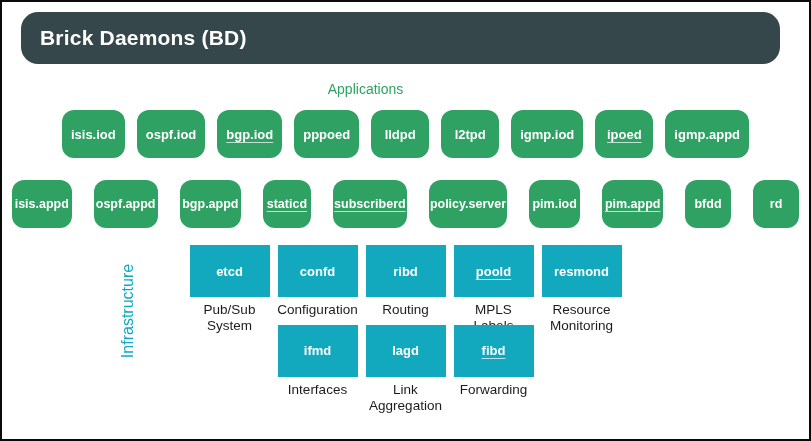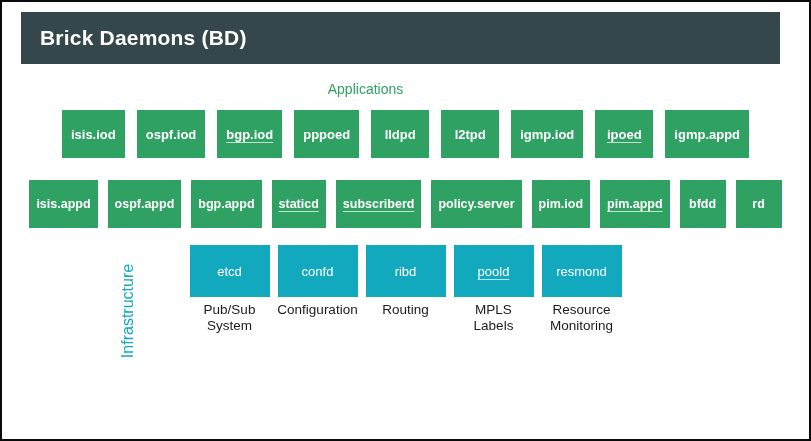--- a/index.html
+++ b/index.html
@@ -13,47 +13,49 @@
     font-family: "Liberation Sans", "DejaVu Sans", sans-serif;
   }
 
   
   .titlebar {
     margin: 10px 29px 0 19px;
     height: 52px;
     background: var(--header-bg, #35474b);
     display: flex; align-items: center;
     padding: 0 19px;
+    border-radius: 17px;
   }
   .titlebar h1 {
     margin: 0;
     font-size: 21px; font-weight: bold;
     color: #ffffff; letter-spacing: .2px;
   }
 
   
   .apps-heading {
     margin-top: 17px;
     margin-right: 80px;
     text-align: center;
     font-size: 14px;
     color: var(--app-green, #2fa263);
   }
   .app-row {
     display: flex; justify-content: center; align-items: center;
     gap: 12px; margin-top: 13px;
     padding: 0 10px;
   }
-  .app-row.row2 { gap: 10px; margin-top: 22px; }
+  .app-row.row2 { gap: 22px; margin-top: 22px; }
   .appbox {
     background: var(--app-green, #2fa263);
     color: #fff; font-weight: bold; font-size: 13px;
     height: 48px; min-width: 58px; padding: 0 9px;
     display: flex; align-items: center; justify-content: center;
     white-space: nowrap;
+    border-radius: 12px;
   }
   .row2 .appbox { font-size: 12.5px; min-width: 46px; padding: 0 7px; }
 
   .u {
     text-decoration: underline;
     text-decoration-thickness: 1px;
     text-underline-offset: 3px;
     text-decoration-color: rgba(255,255,255,.7);
   }
 
@@ -65,21 +67,21 @@
     color: var(--infra-teal, #12a9be);
     font-size: 16px; white-space: nowrap;
   }
   .infra-rows { display: flex; flex-direction: column; align-items: center; }
   .infra-row { display: flex; gap: 8px; align-items: flex-start; }
   .infra-row2 { margin-top: -9px; }
   .infra-unit { width: 80px; display: flex; flex-direction: column; align-items: center; }
   .infrabox {
     width: 80px; height: 52px;
     background: var(--infra-teal, #12a9be);
-    color: #fff; font-weight: normal; font-size: 13px;
+    color: #fff; font-weight: bold; font-size: 13px;
     display: flex; align-items: center; justify-content: center;
     white-space: nowrap;
   }
   .infra-caption {
     margin-top: 5px;
     font-size: 13.5px; line-height: 1.18;
     color: #1c1c1e; text-align: center;
   }
 </style>
 </head>
@@ -134,14 +136,28 @@
       </div>
       <div class="infra-unit">
         <div class="infrabox u">poold</div>
         <div class="infra-caption">MPLS Labels</div>
       </div>
       <div class="infra-unit">
         <div class="infrabox">resmond</div>
         <div class="infra-caption">Resource Monitoring</div>
       </div>
     </div>
+    <div class="infra-row infra-row2">
+      <div class="infra-unit">
+        <div class="infrabox">ifmd</div>
+        <div class="infra-caption">Interfaces</div>
+      </div>
+      <div class="infra-unit">
+        <div class="infrabox">lagd</div>
+        <div class="infra-caption">Link Aggregation</div>
+      </div>
+      <div class="infra-unit">
+        <div class="infrabox u">fibd</div>
+        <div class="infra-caption">Forwarding</div>
+      </div>
+    </div>
   </div>
 </section>
 
 </body></html>

